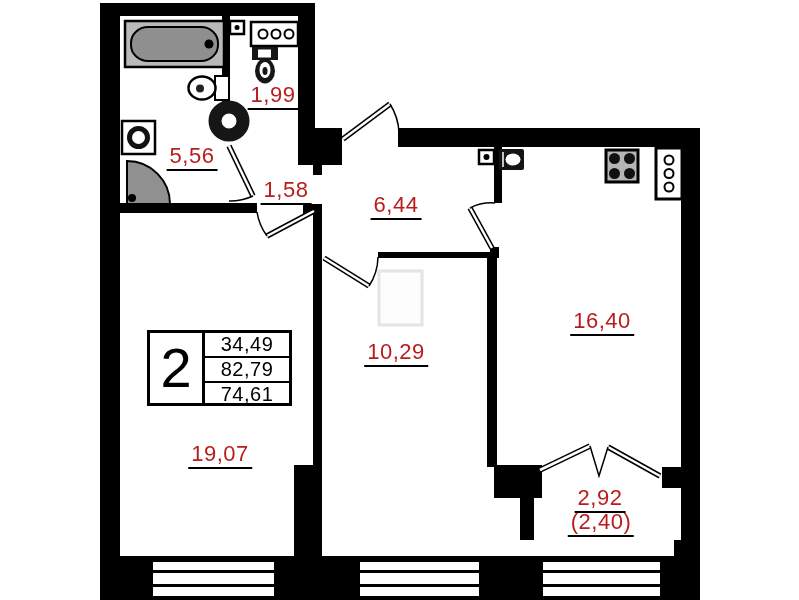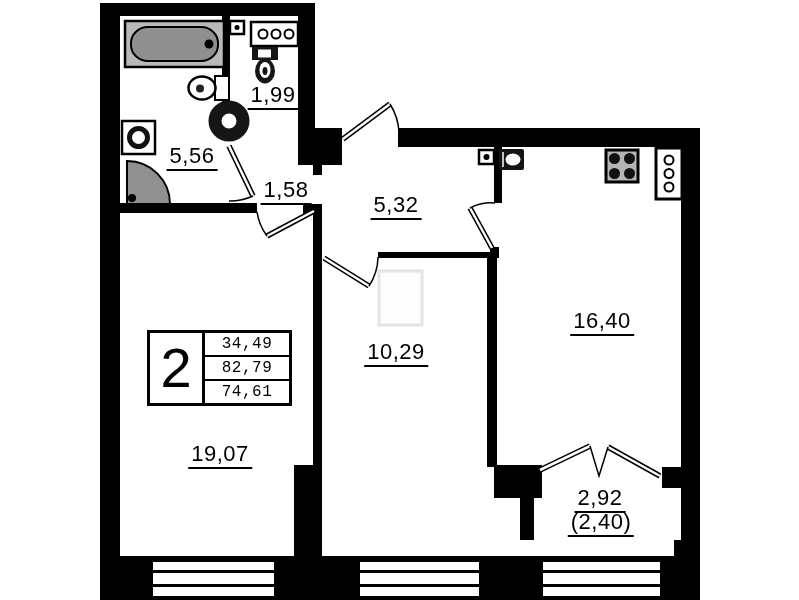--- a/index.html
+++ b/index.html
@@ -3,39 +3,38 @@
 <meta charset="utf-8">
 <style>
   html,body{margin:0;padding:0;background:#fff;}
   .plan{
     position:relative;width:799px;height:600px;background:#ffffff;overflow:hidden;
     font-family:"Liberation Sans",sans-serif;
   }
   .plan svg{position:absolute;left:0;top:0;}
   .lbl{
     position:absolute;transform:translate(-50%,-50%);
-    font-size:22px;color:#000000;line-height:1;white-space:nowrap;
+    font-size:22px;color:#b91c1c;line-height:1;white-space:nowrap;
     border-bottom:2px solid #000;padding:0 3px 2px 3px;
     letter-spacing:0.5px;
   }
   .info-box{
     position:absolute;left:147px;top:330px;width:145px;height:76px;
     display:flex;background:#fff;border:3px solid #000;box-sizing:border-box;
   }
   .info-box .rooms-cell{
     width:55px;border-right:3px solid #000;box-sizing:border-box;
     display:flex;align-items:center;justify-content:center;
     font-size:56px;line-height:1;color:#000;
   }
   .info-box .areas{flex:1;display:flex;flex-direction:column;}
   .info-box .areas .row{
     flex:1;display:flex;align-items:center;justify-content:center;
-    font-size:16px;color:#000;border-bottom:2px solid #000;box-sizing:border-box;
+    font-size:20px;color:#000;border-bottom:2px solid #000;box-sizing:border-box;
     letter-spacing:0.5px;
-    font-family:Liberation Mono, monospace;
   }
   .info-box .areas .row:last-child{border-bottom:none;}
 </style>
 </head>
 <body>
 
 <div class="plan">
 
   <svg width="799" height="600" viewBox="0 0 799 600">
 
@@ -185,21 +184,21 @@
         <path d="M 660,476 L 608,447" stroke="#000" stroke-width="5.5"></path>
         <path d="M 660,476 L 608,447" stroke="#fff" stroke-width="2.5"></path>
         <path d="M 590,446 L 599,476 L 608,447" stroke="#000" stroke-width="1.5"></path>
       </g>
     </g>
   </svg>
 
   <div class="lbl" style="left:192px;top:158px">5,56</div>
   <div class="lbl" style="left:273px;top:97px">1,99</div>
   <div class="lbl" style="left:286px;top:192px">1,58</div>
-  <div class="lbl" style="left:396px;top:207px">5,32</div>
+  <div class="lbl" style="left:396px;top:207px">6,44</div>
   <div class="lbl" style="left:220px;top:456px">19,07</div>
   <div class="lbl" style="left:396px;top:354px">10,29</div>
   <div class="lbl" style="left:602px;top:323px">16,40</div>
   <div class="lbl" style="left:600px;top:500px">2,92</div>
   <div class="lbl" style="left:601px;top:524px">(2,40)</div>
 
   <div class="info-box">
     <div class="rooms-cell">2</div>
     <div class="areas">
       <div class="row">34,49</div>

